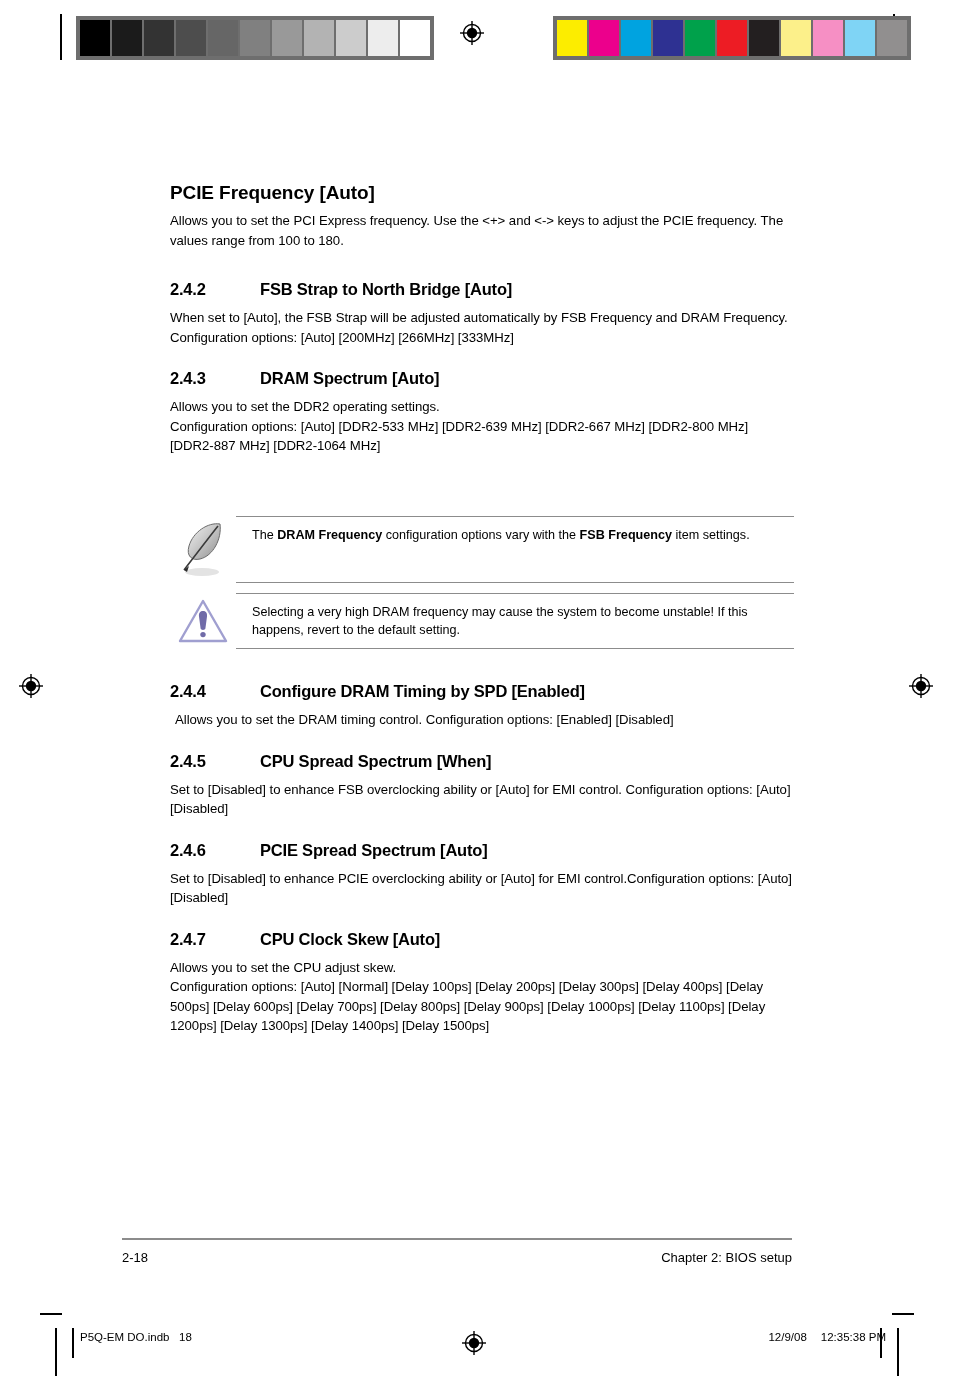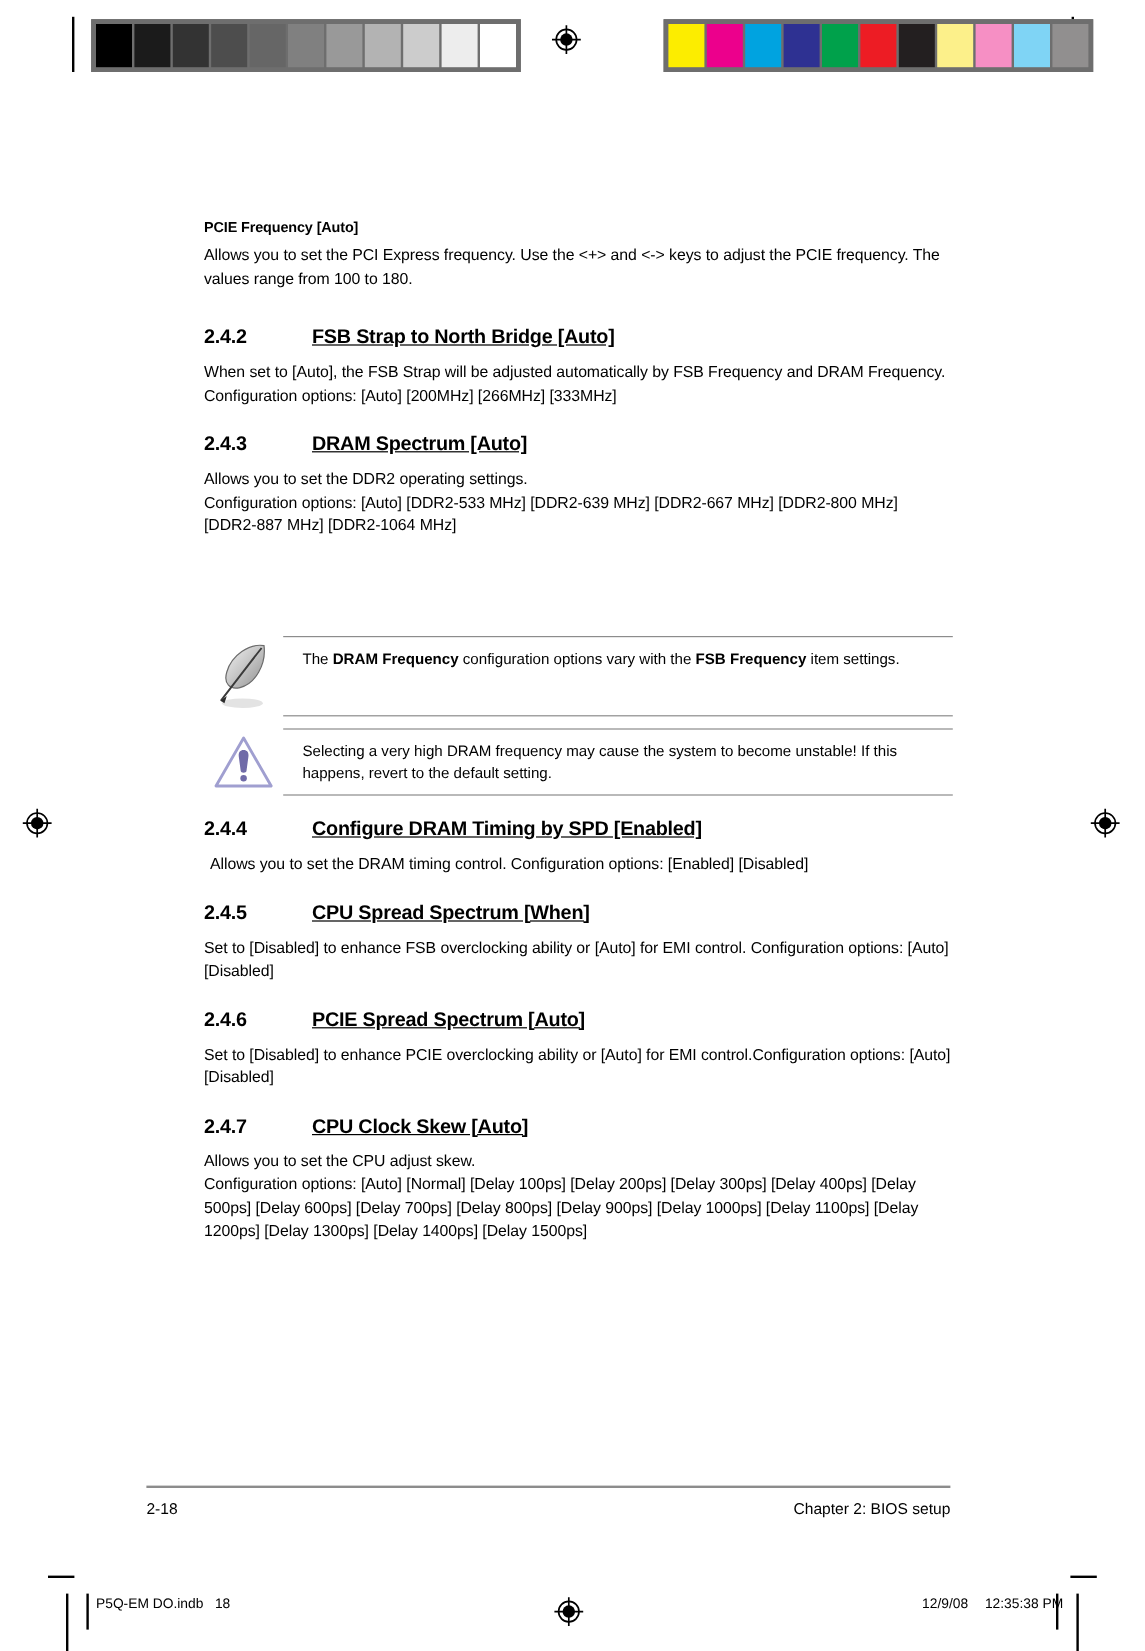--- a/index.html
+++ b/index.html
@@ -56,54 +56,54 @@
   }
 
   .content {
     position: absolute;
     left: 170px;
     top: 182px;
     width: 624px;
   }
 
   h2.sub-heading {
-    font-size: 12px;
+    font-size: 19px;
     font-weight: bold;
     margin: 0 0 7px 0;
     letter-spacing: -0.1px;
   }
 
   .numbered-heading {
     display: flex;
     font-size: 16.5px;
     font-weight: bold;
     margin: 0 0 9px 0;
     letter-spacing: -0.2px;
   }
   .numbered-heading .num {
     width: 90px;
     flex: 0 0 90px;
   }
-  .numbered-heading .title { flex: 1; text-decoration: underline; }
+  .numbered-heading .title { flex: 1; }
 
   p.body-text {
     font-size: 13.2px;
     line-height: 19.5px;
     margin: 0;
     letter-spacing: -0.05px;
   }
 
   .gap-lg { height: 30px; }
   .gap-md { height: 22px; }
 
   
   .notes-block {
     position: absolute;
     left: 170px;
-    top: 530px;
+    top: 516px;
     width: 624px;
   }
   .callout {
     display: flex;
     align-items: flex-start;
     position: relative;
   }
   .callout-icon {
     width: 66px;
     flex: 0 0 66px;

